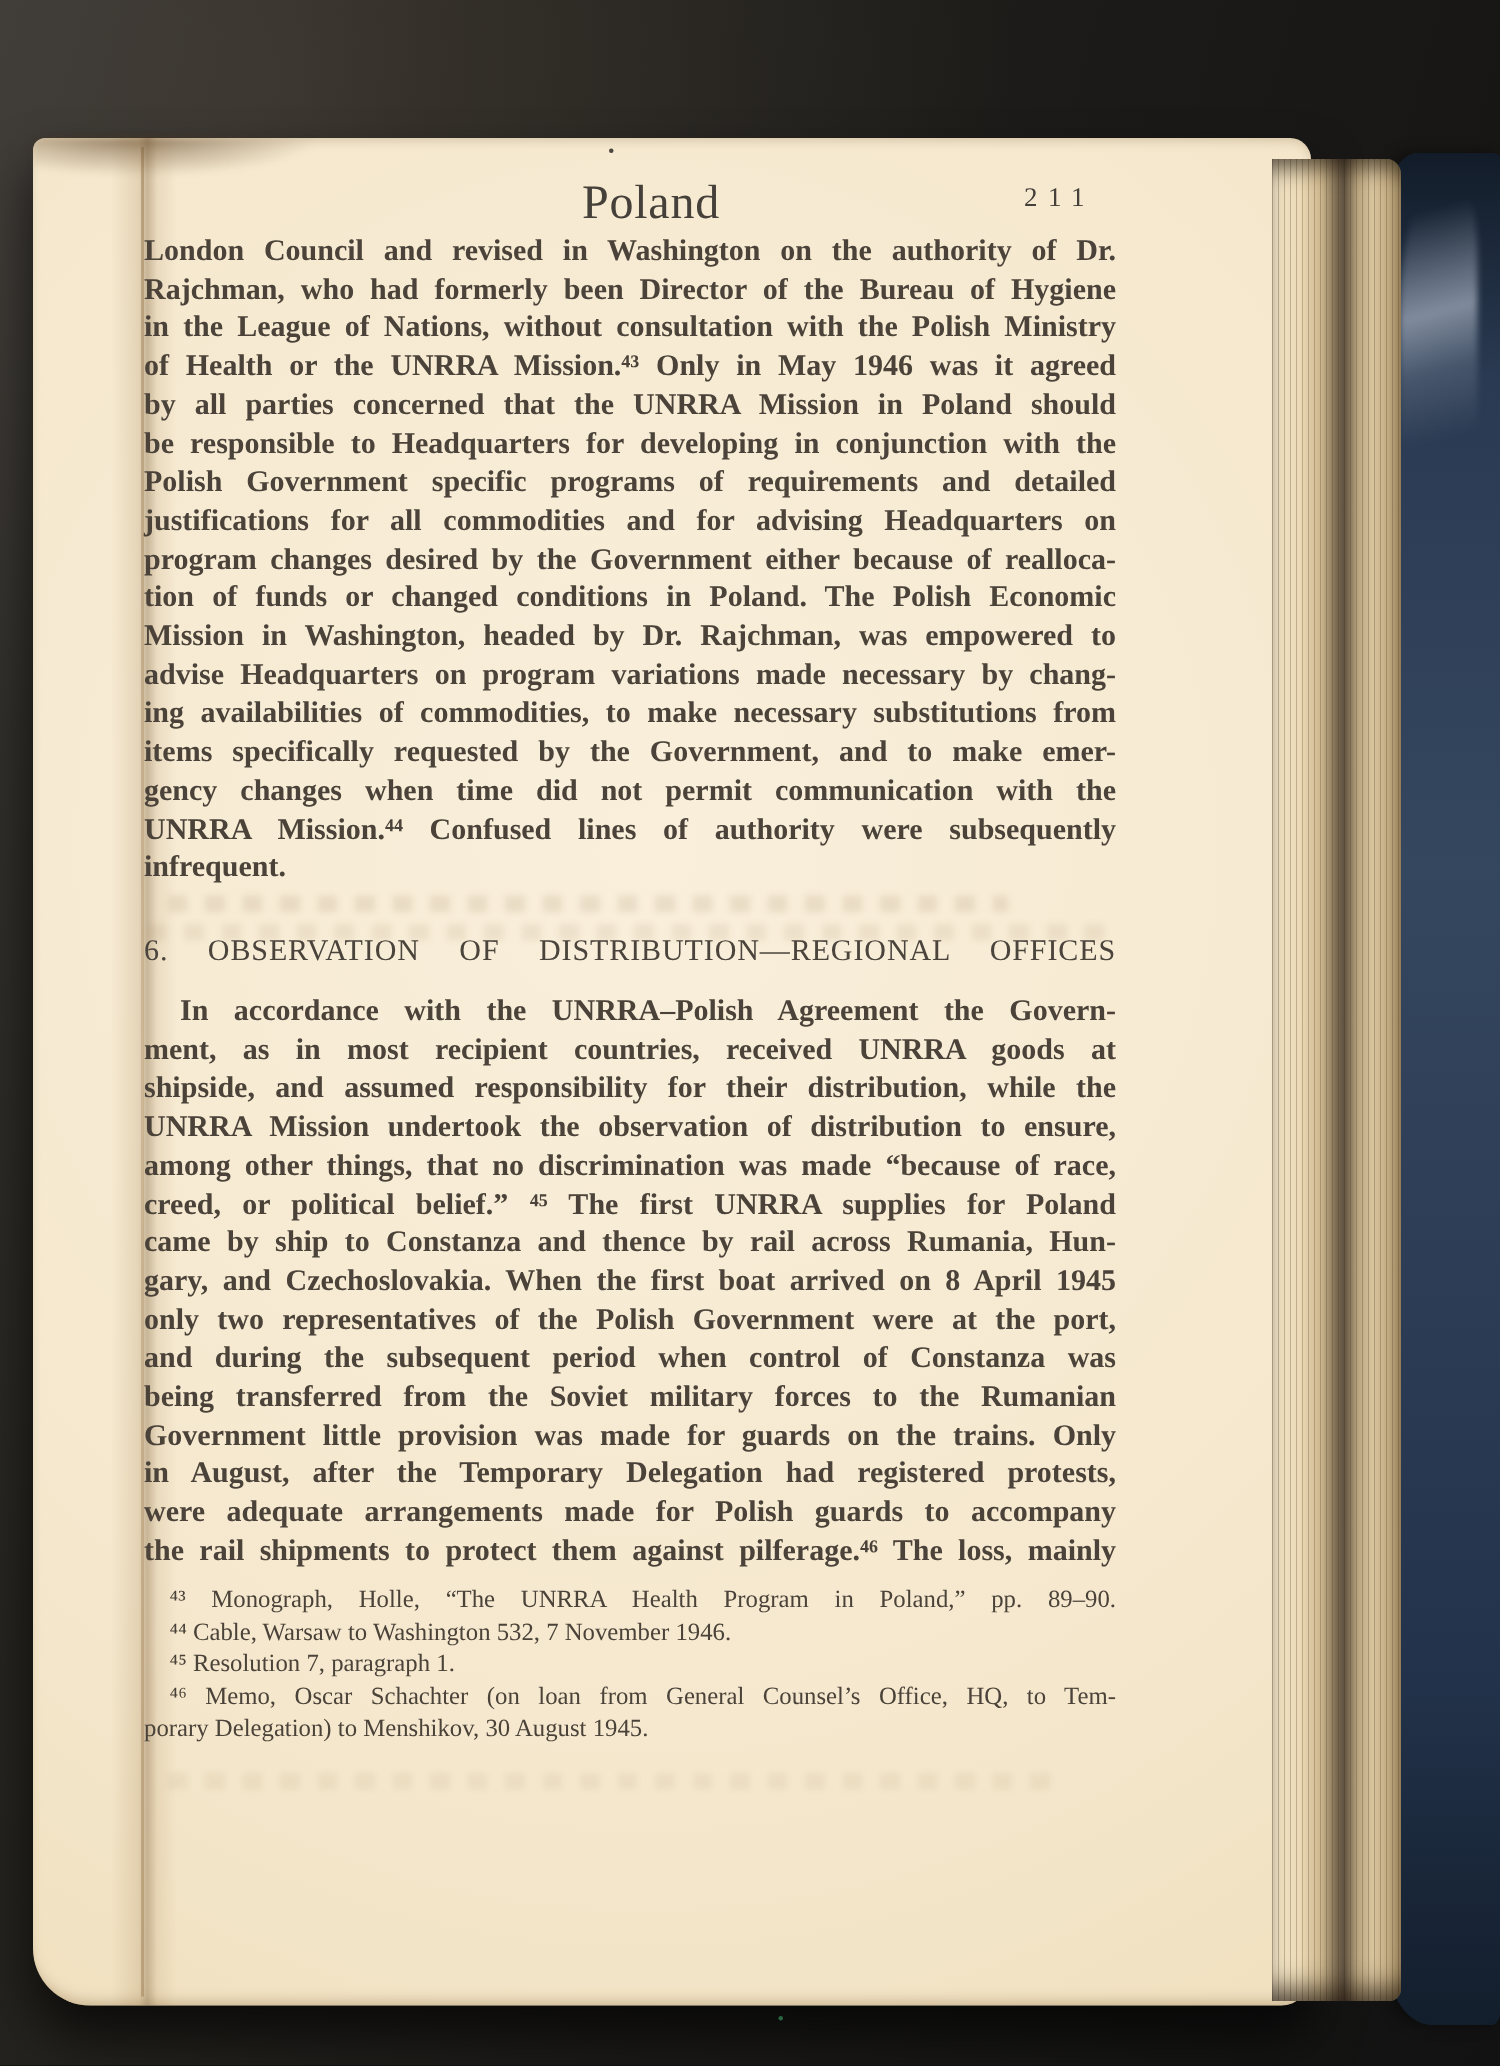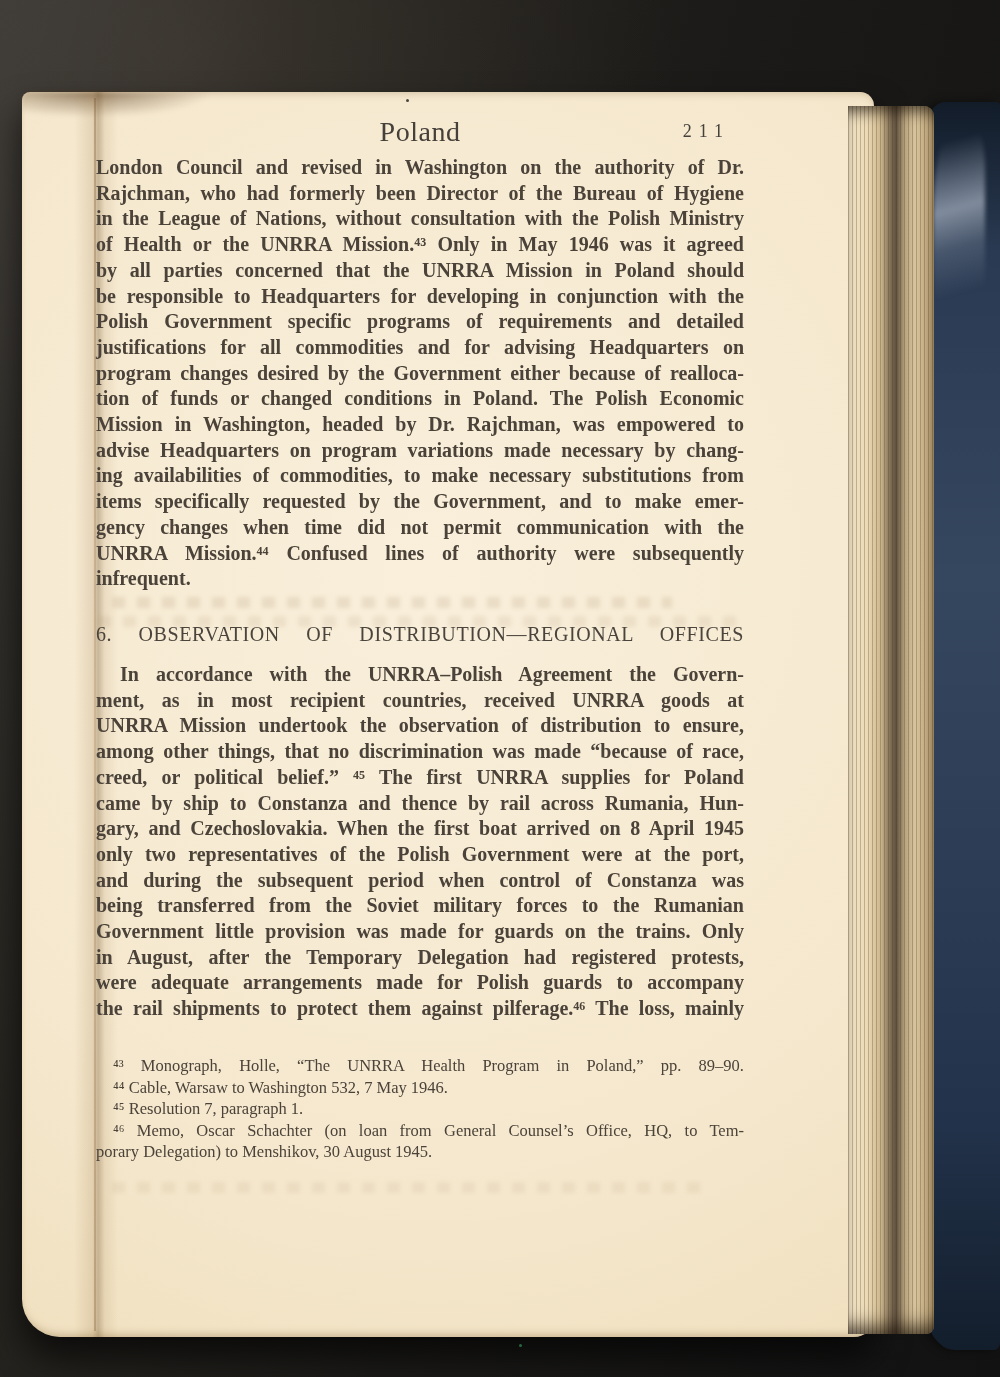--- a/index.html
+++ b/index.html
@@ -51,22 +51,22 @@
   }
   .gutter-line {
     position:absolute; left:72px; top:6px; width:2px; height:99%;
     background:linear-gradient(180deg, rgba(120,85,40,.35), rgba(160,120,70,.22) 50%, rgba(120,85,40,.3));
     filter:blur(.5px);
   }
   
   .textcol { position:absolute; left:74px; top:0; width:648px; color:#4b4339; }
   .page-header { position:absolute; left:0; top:24px; width:100%; height:34px; }
   .running-head {
-    position:absolute; left:0; width:100%; text-align:center;
-    font-size:28px; letter-spacing:.5px; color:#46403a;
+    position:absolute; left:14px; width:100%; text-align:center;
+    font-size:32px; letter-spacing:.5px; color:#46403a;
   }
   .page-number {
     position:absolute; right:14px; top:5px; font-size:18px;
     letter-spacing:7px; color:#46403a; font-variant-numeric:oldstyle-nums;font-family:Liberation Serif, serif;
   }
   .para { position:absolute; left:0; width:100%; line-height:25.7px; font-size:20px; word-spacing:1px;font-weight:bold; }
   .pline { white-space:nowrap; text-align:justify; text-align-last:justify; }
   .para.last-left .pline:last-child { text-align-last:left; }
   .para.indent-first .pline:first-child { padding-left:24px; }
   .p1 { top:63px; }
@@ -137,37 +137,38 @@
           <div class="pline">gency changes when time did not permit communication with the</div>
           <div class="pline">UNRRA Mission.⁴⁴ Confused lines of authority were subsequently</div>
           <div class="pline">infrequent.</div>
         </div>
 
       <div class="heading">6. OBSERVATION OF DISTRIBUTION—REGIONAL OFFICES</div>
 
       <div class="para p2 indent-first">
           <div class="pline">In accordance with the UNRRA–Polish Agreement the Govern-</div>
           <div class="pline">ment, as in most recipient countries, received UNRRA goods at</div>
+          <div class="pline">shipside, and assumed responsibility for their distribution, while the</div>
           <div class="pline">UNRRA Mission undertook the observation of distribution to ensure,</div>
           <div class="pline">among other things, that no discrimination was made “because of race,</div>
           <div class="pline">creed, or political belief.” ⁴⁵ The first UNRRA supplies for Poland</div>
           <div class="pline">came by ship to Constanza and thence by rail across Rumania, Hun-</div>
           <div class="pline">gary, and Czechoslovakia. When the first boat arrived on 8 April 1945</div>
           <div class="pline">only two representatives of the Polish Government were at the port,</div>
           <div class="pline">and during the subsequent period when control of Constanza was</div>
           <div class="pline">being transferred from the Soviet military forces to the Rumanian</div>
           <div class="pline">Government little provision was made for guards on the trains. Only</div>
           <div class="pline">in August, after the Temporary Delegation had registered protests,</div>
           <div class="pline">were adequate arrangements made for Polish guards to accompany</div>
           <div class="pline">the rail shipments to protect them against pilferage.⁴⁶ The loss, mainly</div>
         </div>
 
       <div class="footnotes">
         <div class="fn-line indent just">⁴³ Monograph, Holle, “The UNRRA Health Program in Poland,” pp. 89–90.</div>
-        <div class="fn-line indent">⁴⁴ Cable, Warsaw to Washington 532, 7 May 1946.</div>
+        <div class="fn-line indent">⁴⁴ Cable, Warsaw to Washington 532, 7 November 1946.</div>
         <div class="fn-line indent">⁴⁵ Resolution 7, paragraph 1.</div>
         <div class="fn-line indent just">⁴⁶ Memo, Oscar Schachter (on loan from General Counsel’s Office, HQ, to Tem-</div>
         <div class="fn-line">porary Delegation) to Menshikov, 30 August 1945.</div>
       </div>
 
     </div>
   </div>
 
 </div>
 

